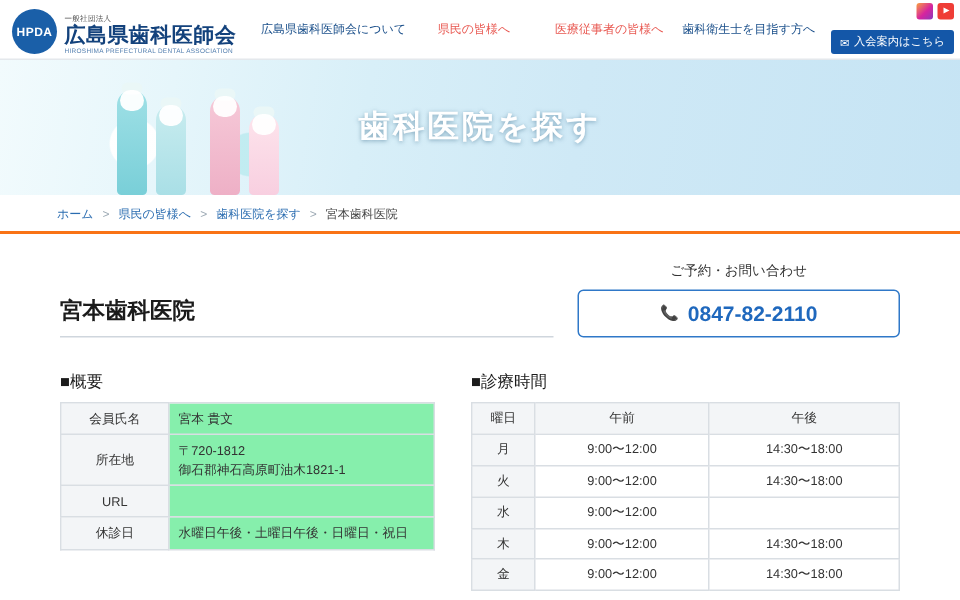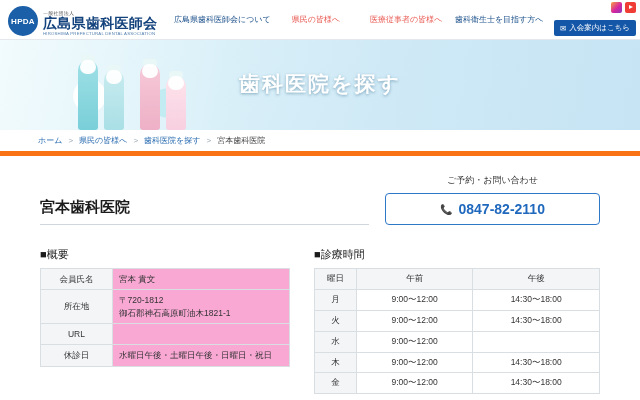--- a/index.html
+++ b/index.html
@@ -99,21 +99,21 @@
   .b4 { left:166px; background:linear-gradient(180deg,#fde4ec,#f8cfe0); height:54px;}
   .hero-title {
     position:absolute; left:0; right:0; top:30px;
     text-align:center; font-size:21px; font-weight:bold;
     color:#ffffff; letter-spacing:2px;
     text-shadow:0 1px 3px rgba(60,110,140,.55);
   }
 
   
   .crumbbar {
-    height:26px; border-bottom:5px solid #f97316;
+    height:26px; border-bottom:2px solid #f97316;
     display:flex; align-items:center; padding:0 38px;
     font-size:8px; color:#2a6cb0;
   }
   .crumbbar .sep { color:#9aa7b2; margin:0 6px; }
   .crumbbar .cur { color:#444; }
 
   
   .content { padding:18px 40px 0 40px; }
   .top-row { display:flex; align-items:flex-end; gap:16px; }
   .clinic-name-wrap { flex:1 1 auto; }
@@ -138,21 +138,21 @@
   .sec-title { font-size:11px; font-weight:normal; color:#1b1b1b; margin-bottom:6px; }
 
   table { border-collapse:collapse; width:100%; font-size:8.5px; }
   .info-tbl th, .info-tbl td {
     border:1px solid #d9dee3; padding:4px 6px; vertical-align:middle;
     line-height:1.45;
   }
   .info-tbl th {
     width:72px; background:#f3f5f7; font-weight:normal; color:#333; text-align:center;
   }
-  .info-tbl td { background:#f9a8d4; color:#333; }
+  .info-tbl td { background:#86efac; color:#333; }
 
   .hours-tbl th, .hours-tbl td {
     border:1px solid #d9dee3; padding:4px 3px; text-align:center; line-height:1.4;
   }
   .hours-tbl thead th { background:#f3f5f7; font-weight:normal; }
   .hours-tbl tbody th { background:#f3f5f7; font-weight:normal; width:42px; }
   .hours-tbl td { background:#fff; }
 </style>
 </head>
 <body>

